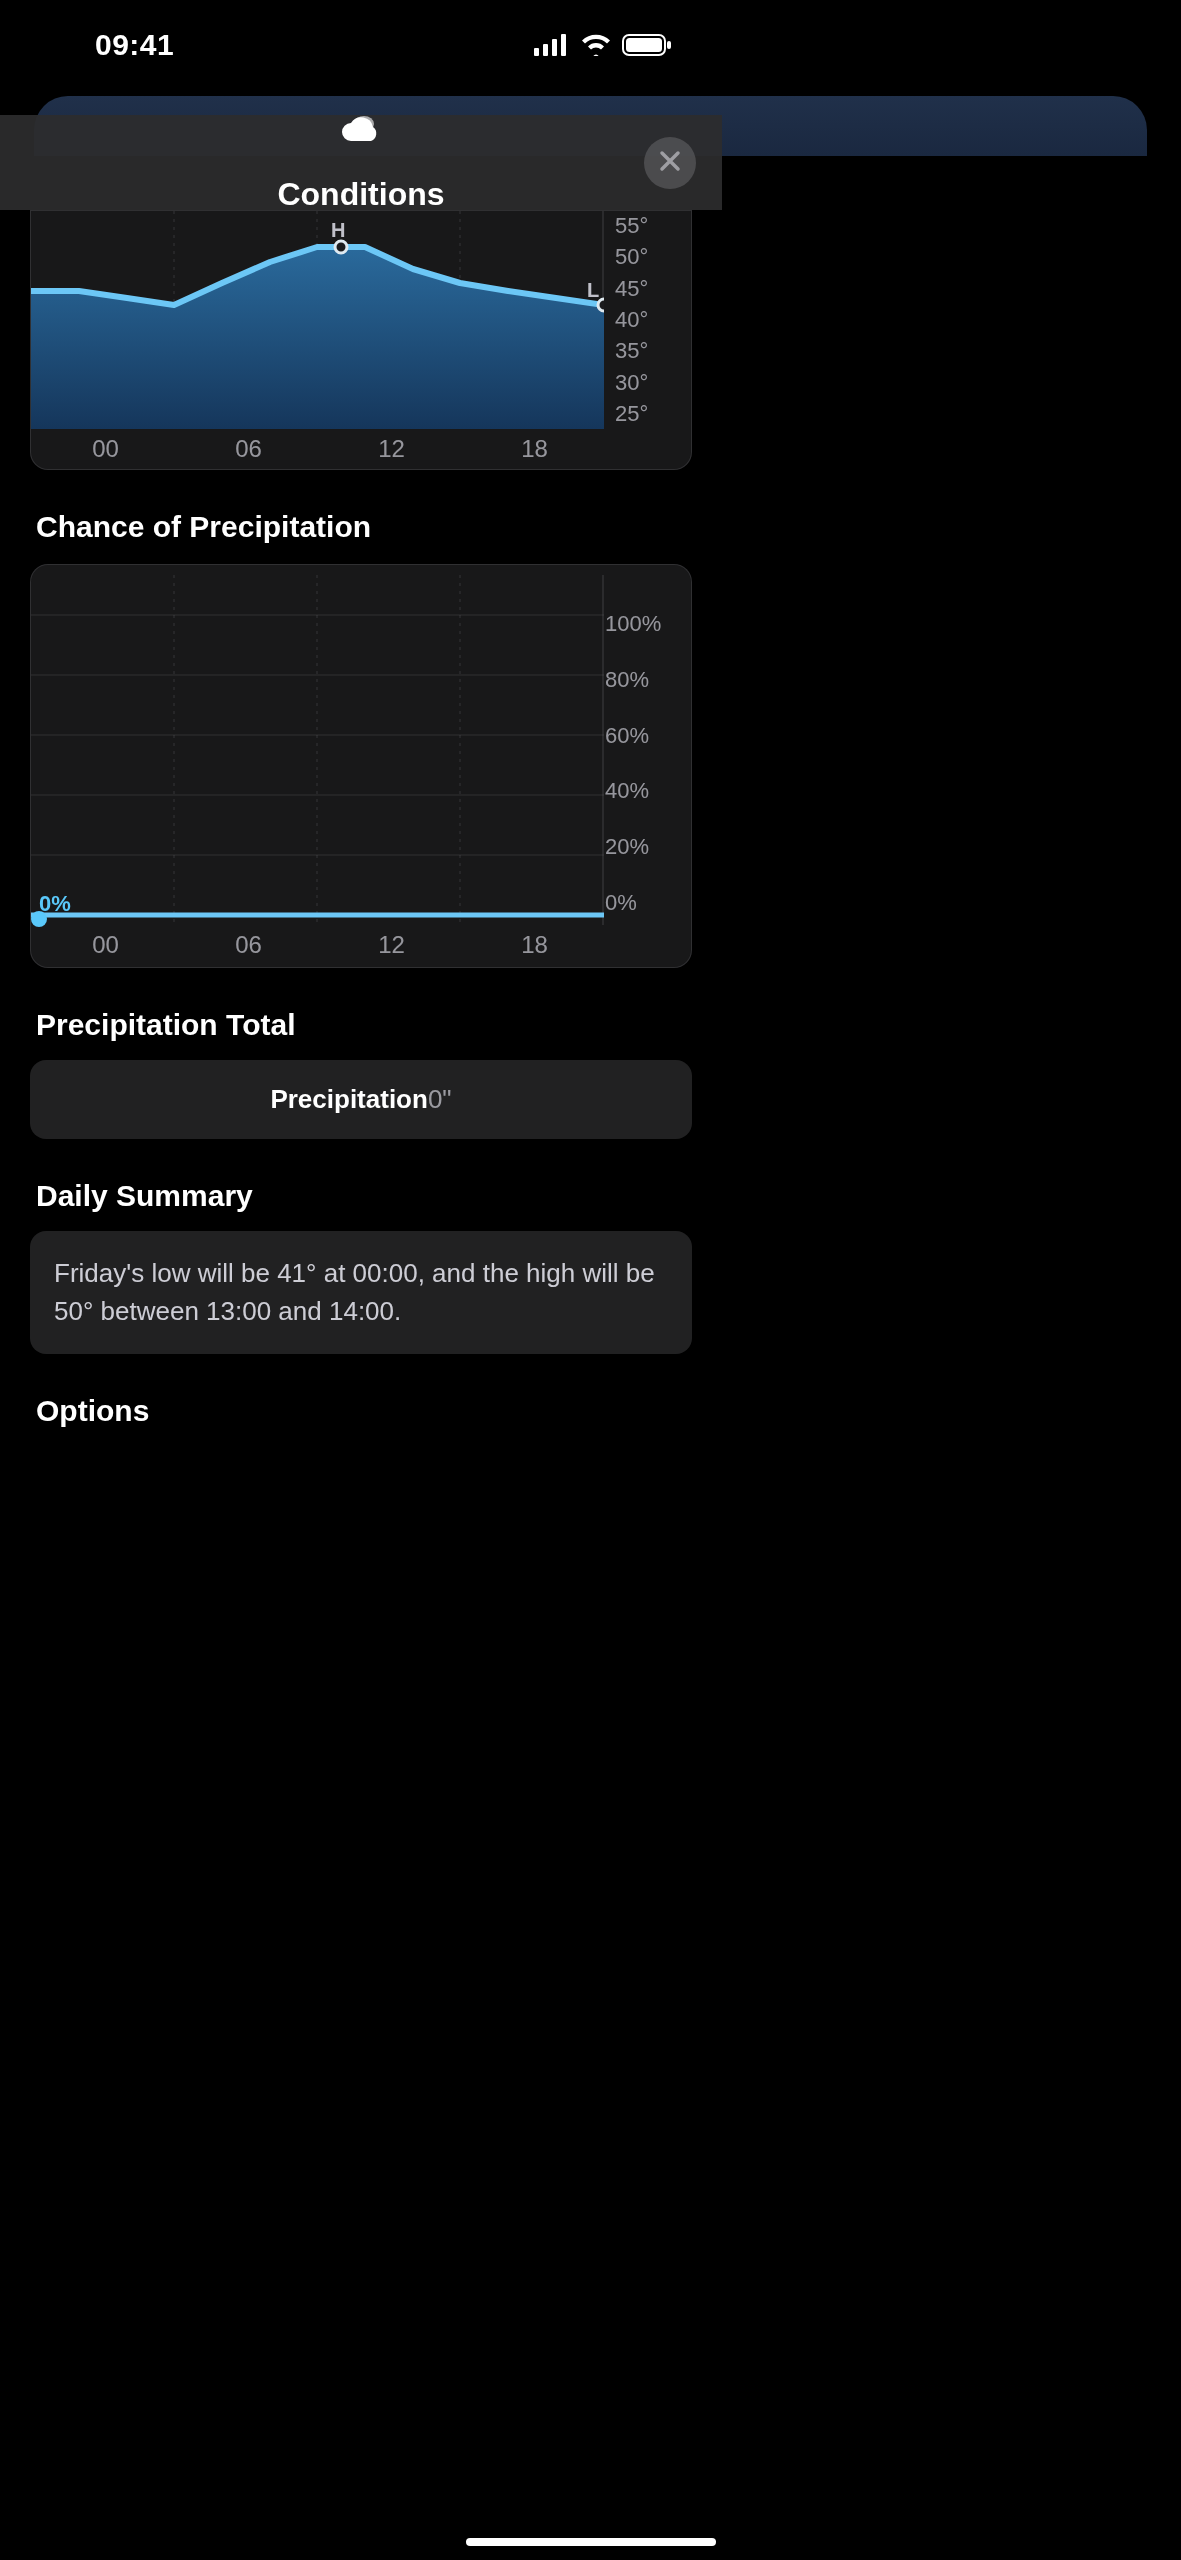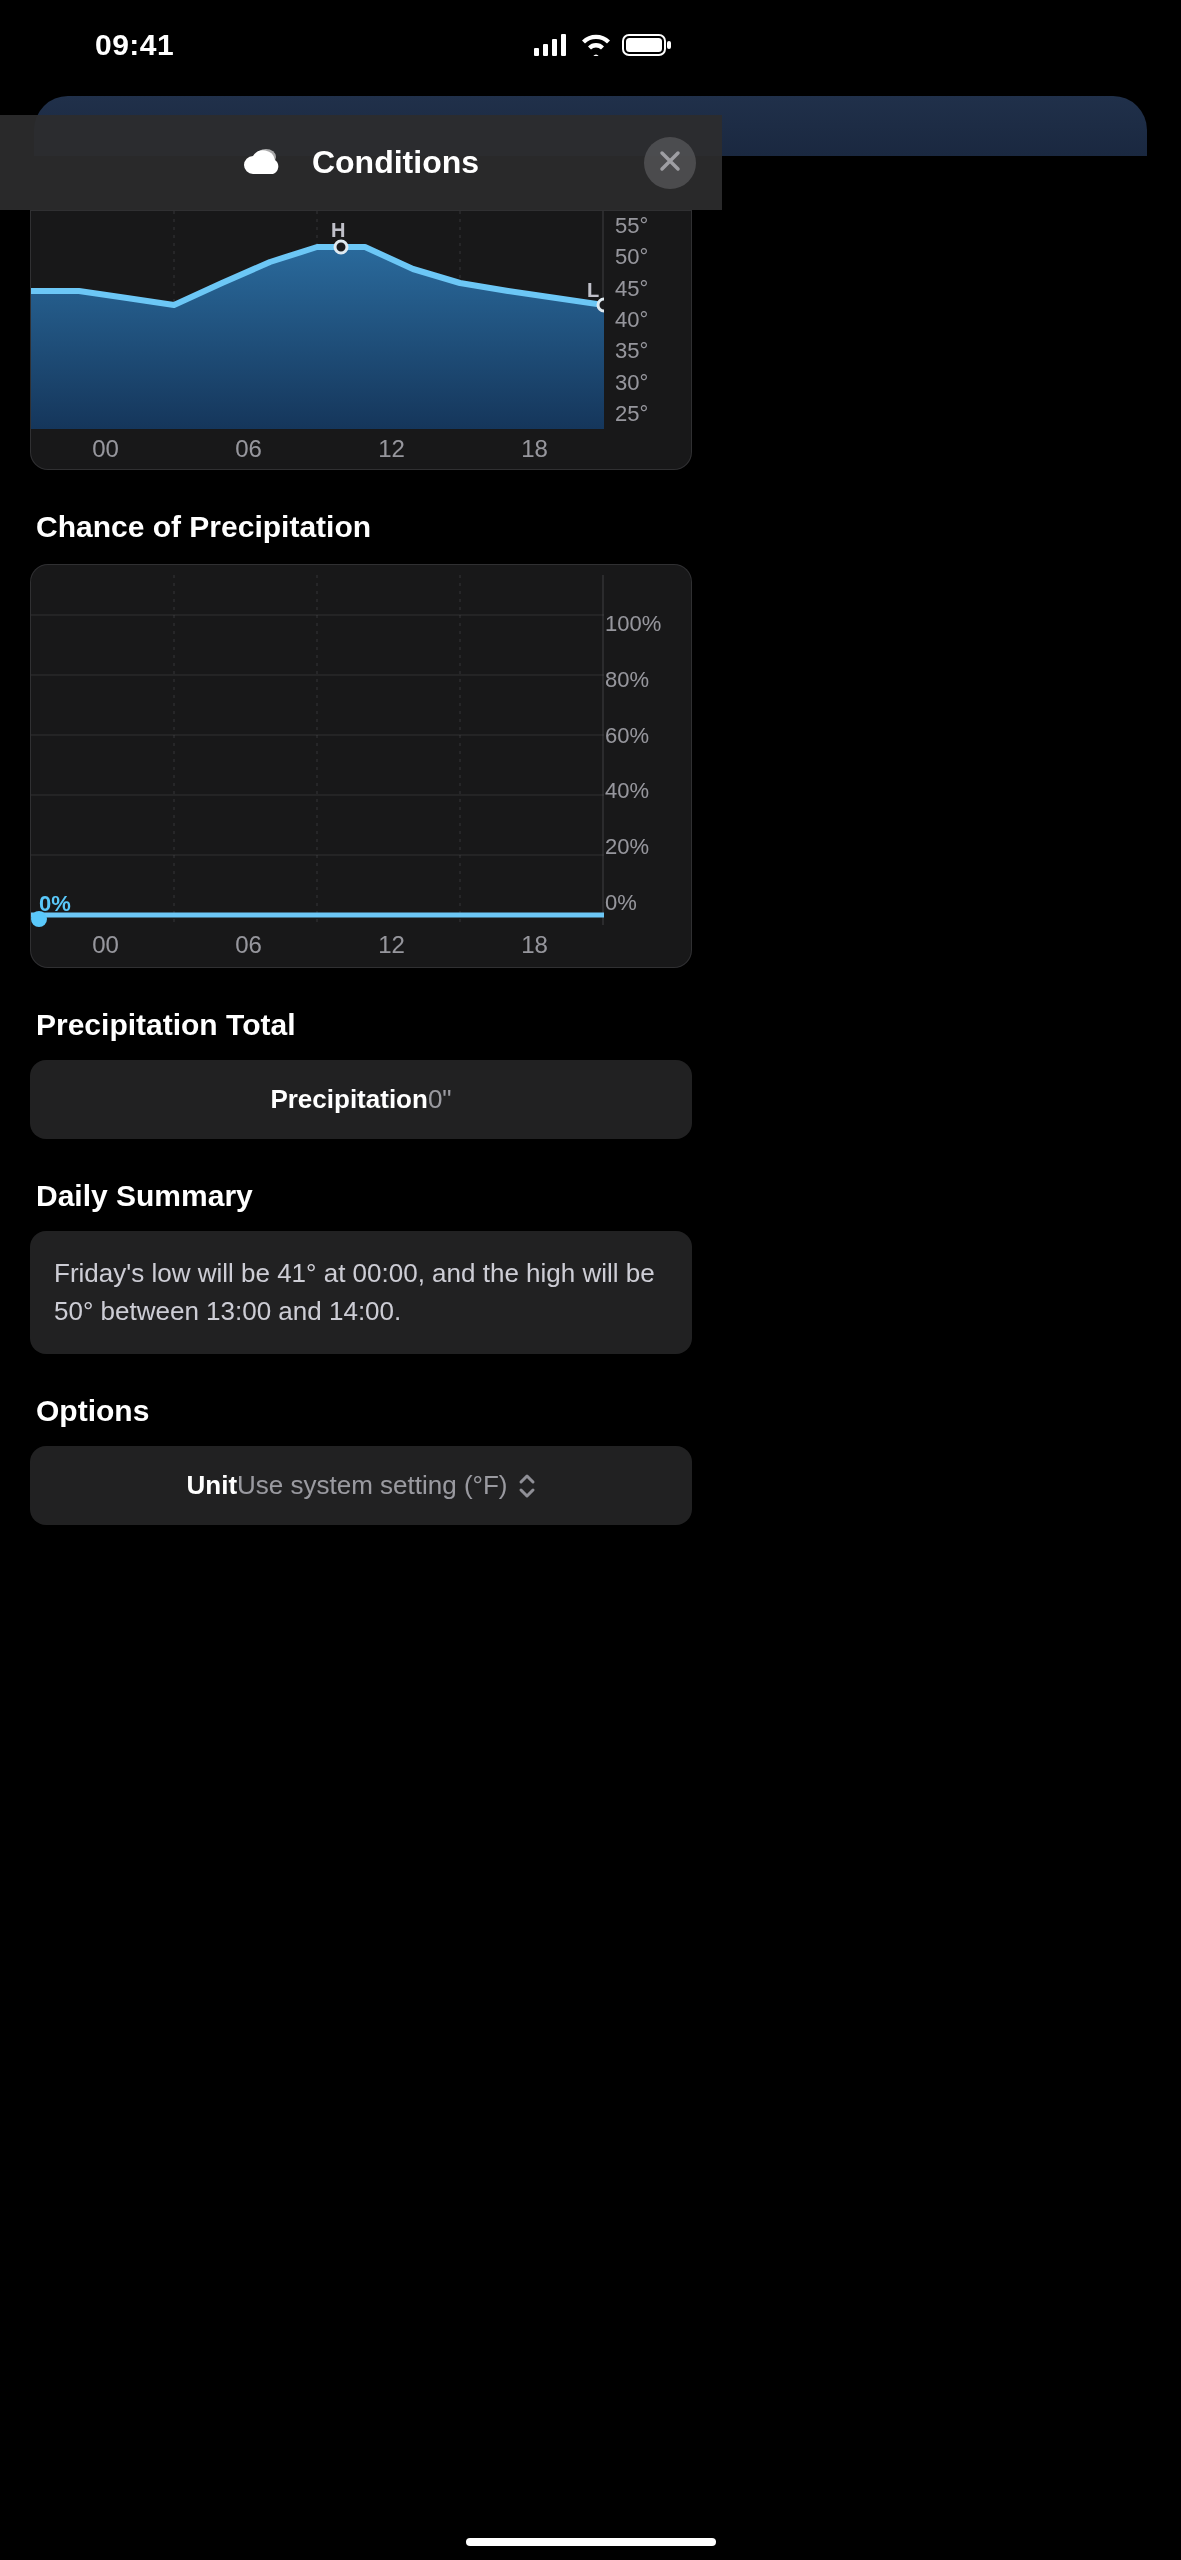--- a/index.html
+++ b/index.html
@@ -38,21 +38,21 @@
     
     .sheet-header {
       position: relative;
       background: rgba(44,44,46,.92);
       height: 95px;
       display:flex;
       align-items:center;
       justify-content:center;
       margin-top: 25px;
     }
-    .hdr-title-wrap { display:flex; align-items:center; gap:29px; }
+    .hdr-title-wrap { display:flex; align-items:center; gap:29px;flex-direction:column; }
     .hdr-title { font-size: 32px; font-weight: 700; }
     .close-btn {
       position:absolute;
       right: 26px;
       top: 50%;
       transform: translateY(-50%);
       width: 52px; height: 52px;
       border-radius: 50%;
       background: rgba(90,90,92,.7);
       border:none;
@@ -295,32 +295,16 @@
       <div class="row-value">0"</div>
     </div>
   </div>
 
   <div class="section-title">Daily Summary</div>
   <div class="row-card">
     <div class="summary-text">Friday's low will be 41° at 00:00, and the high will be 50° between 13:00 and 14:00.</div>
   </div>
 
   <div class="section-title">Options</div>
-  <div class="row-card">
-    <div class="row">
-      <div class="row-label">Unit</div>
-      <div class="unit-row">
-        <div class="row-value">Use system setting (°F)</div>
-        <span class="chev-sort">
-          <svg width="18" height="26" viewBox="0 0 18 26">
-              <g fill="none" stroke="rgba(235,235,245,.55)" stroke-width="3" stroke-linecap="round" stroke-linejoin="round">
-                <path d="M3 9 L9 3 L15 9"></path>
-                <path d="M3 17 L9 23 L15 17"></path>
-              </g>
-            </svg>
-        </span>
-      </div>
-    </div>
-  </div>
 
 </div>
 
 <div class="home-indicator"></div>
 
 </body></html>

